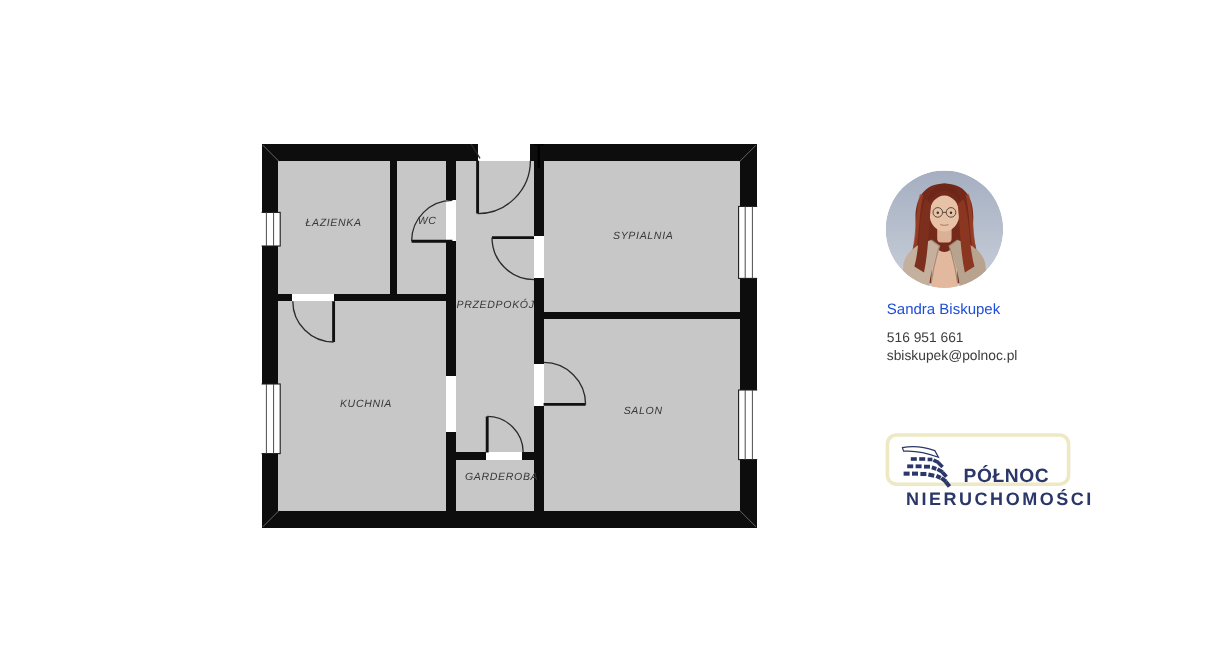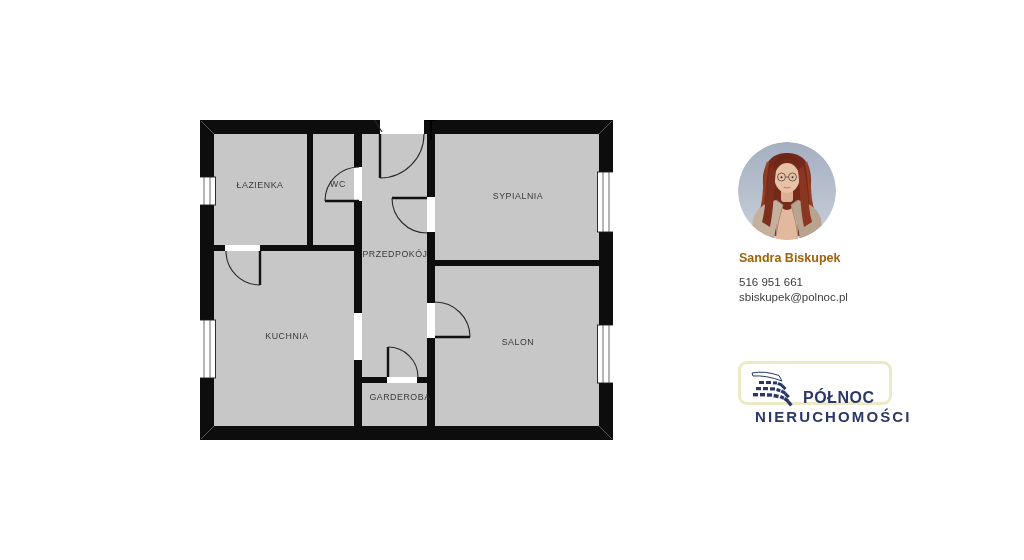--- a/index.html
+++ b/index.html
@@ -1,40 +1,40 @@
 <!DOCTYPE html>
 <html style="--wall: #0d0d0d; --room-fill: #c7c7c7; --label-text: #383838; --navy: #2b3768; --border: #eee9c4;"><head>
 <meta charset="utf-8">
 <style>
   html,body{margin:0;padding:0;background:#fff;}
   .stage{
     position:relative;width:1024px;height:560px;background:#ffffff;overflow:hidden;
     font-family:"Liberation Sans", sans-serif;
   }
   
-  .plan-wrap{position:absolute;left:200px;top:120px;width:413px;height:320px;}
+  .plan-wrap{position:absolute;left:218px;top:120px;width:413px;height:320px;font-style:italic;}
   .wall{fill:var(--wall,#0d0d0d);}
   .roomfill{fill:var(--room-fill,#c7c7c7);}
   .gap{fill:#ffffff;}
   .win{fill:#ffffff;stroke:#1a1a1a;stroke-width:0.9;}
   .winline{stroke:#444;stroke-width:0.8;}
   .leaf{stroke:#111;stroke-width:2.4;}
   .arc{stroke:#2a2a2a;stroke-width:1.1;fill:none;}
   .miter{stroke:#9a9a9a;stroke-width:0.8;opacity:.65;}
   .room-label{
     font-family:"Liberation Sans", sans-serif;
     font-size:8.8px;letter-spacing:.55px;
     fill:var(--label-text,#383838);text-anchor:middle;
   }
   
   .avatar{
     position:absolute;left:738px;top:142px;width:98px;height:98px;border-radius:50%;
     overflow:hidden;
   }
-  .agent-name{position:absolute;left:739px;top:251px;font-size:12.5px;font-weight:700;color:#a16207;}
+  .agent-name{position:absolute;left:739px;top:251px;font-size:12.5px;font-weight:400;color:#1d4ed8;}
   .agent-phone{position:absolute;left:739px;top:276px;font-size:11.5px;color:#3c3c3c;text-align:right;}
   .agent-email{position:absolute;left:739px;top:291px;font-size:11.5px;color:#3c3c3c;text-align:right;}
   .listing-title{position:absolute;left:739px;top:308px;font-size:14px;font-weight:700;color:#101010;letter-spacing:.2px;}
   
   .logo-box{
     position:absolute;left:738px;top:361px;width:154px;height:44px;box-sizing:border-box;
     background:#fff;border:3px solid var(--border,#eee9c4);border-radius:9px;
   }
   .logo-icon{position:absolute;left:10px;top:4px;width:52px;height:40px;}
   .logo-brand{

